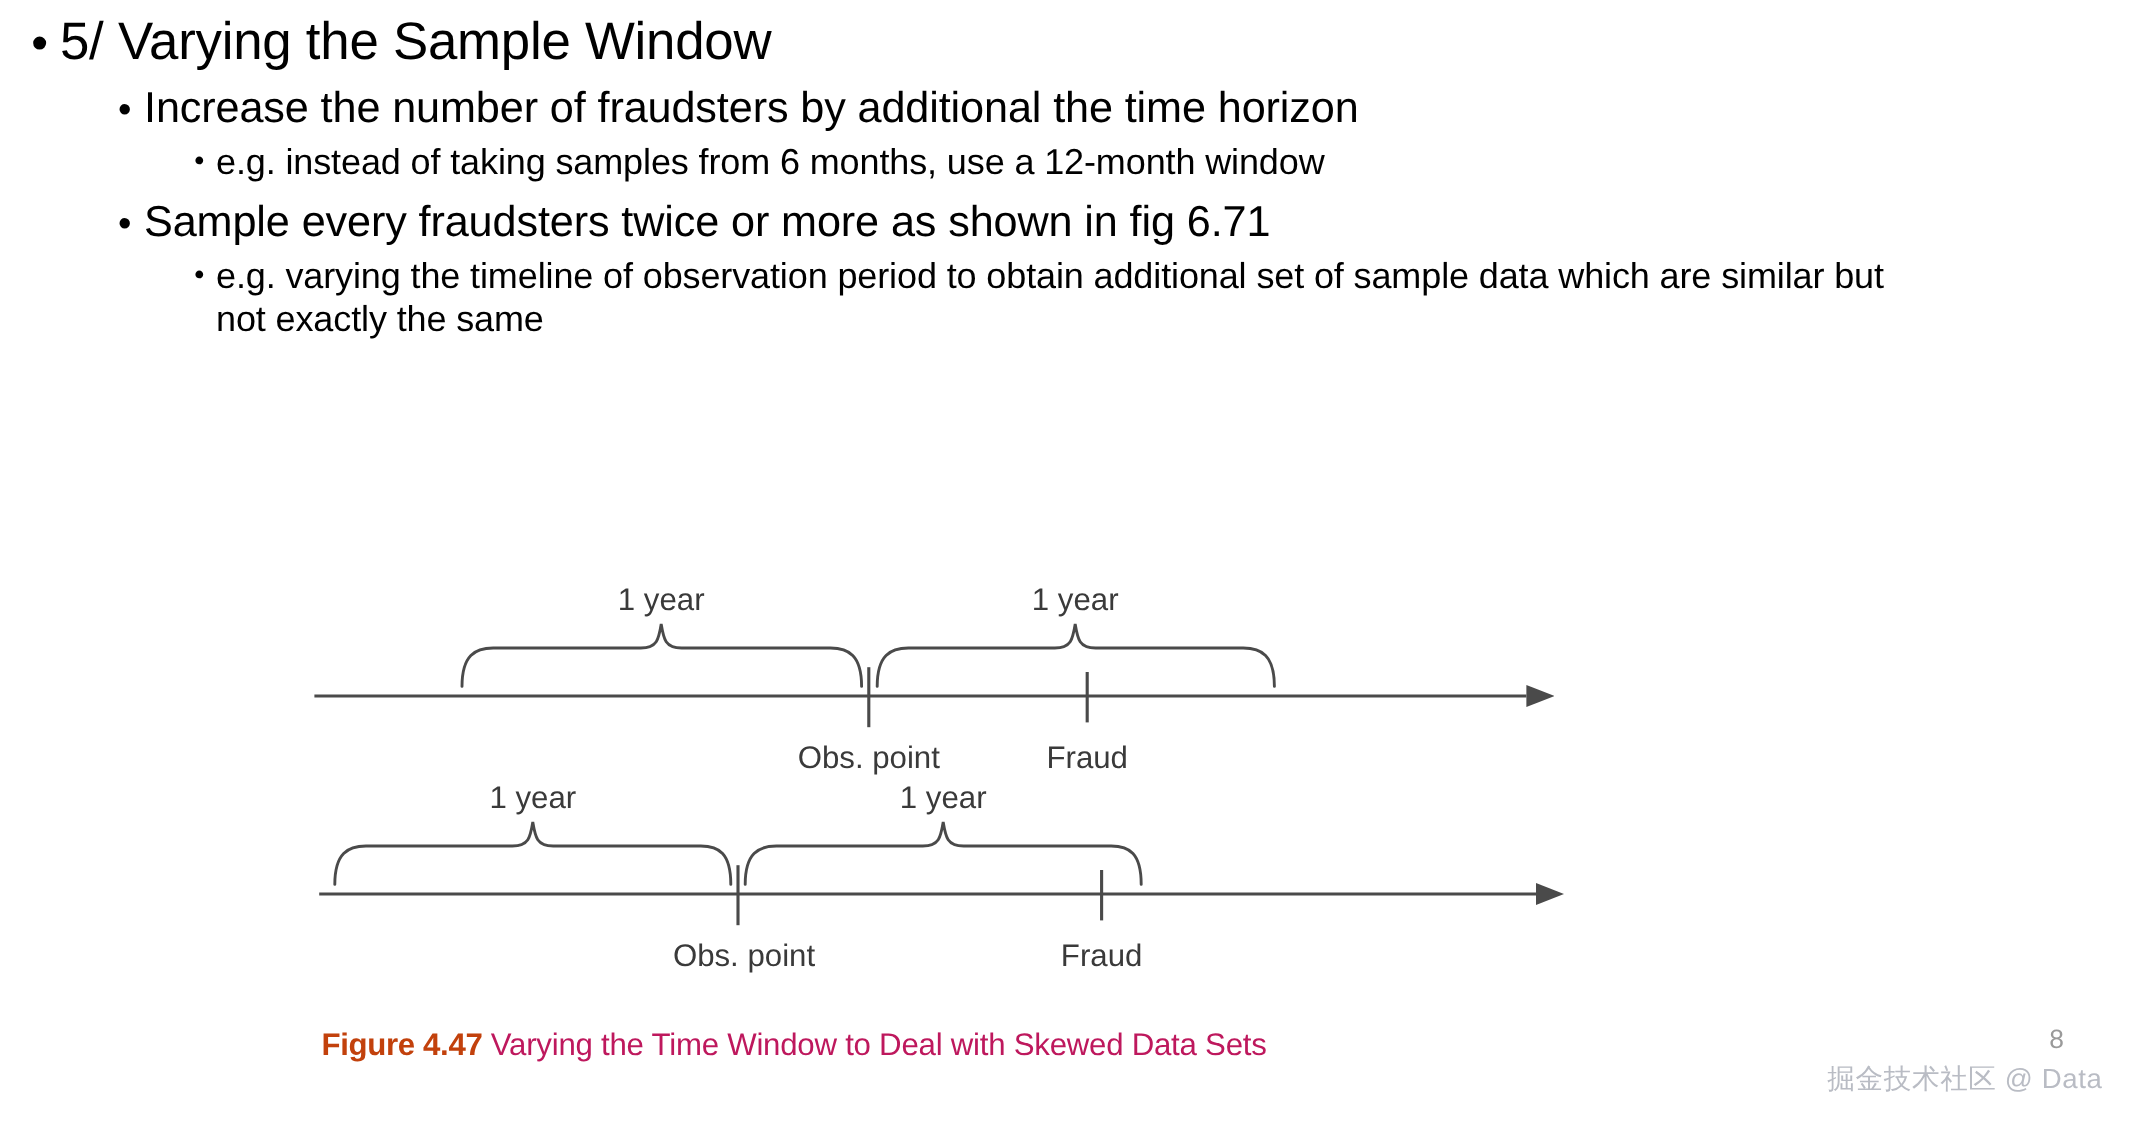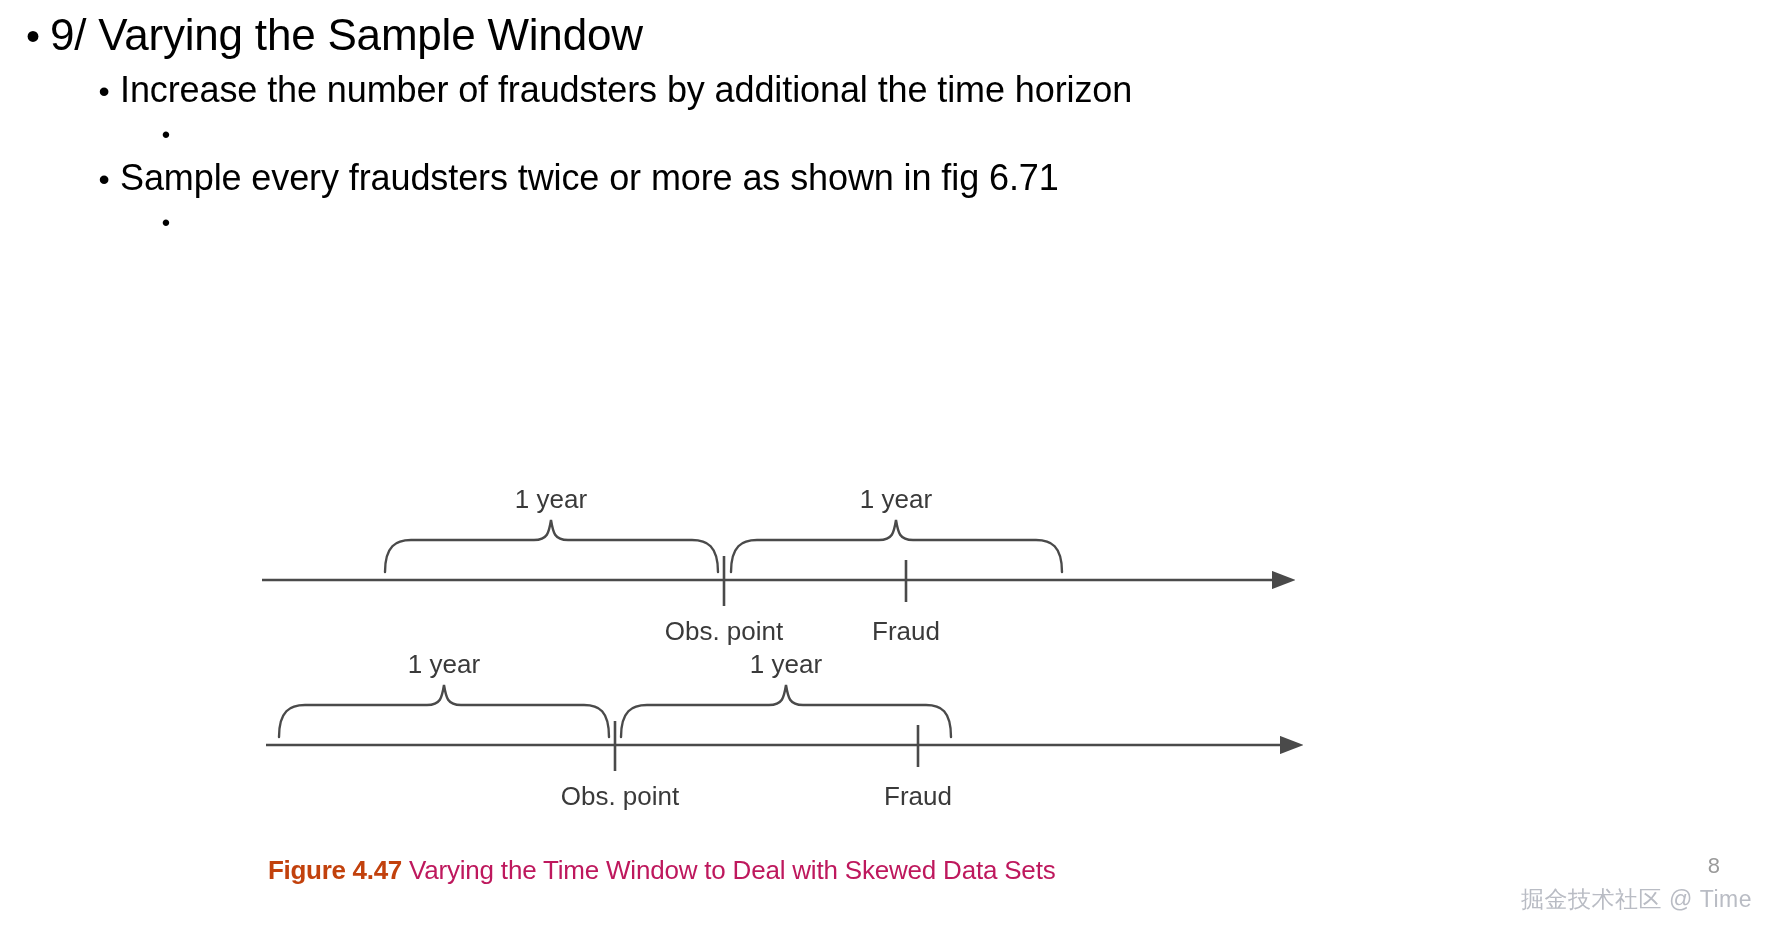--- a/index.html
+++ b/index.html
@@ -148,39 +148,41 @@
     letter-spacing: 0.5px;
   }
 </style>
 </head>
 <body>
 
 <div id="outline">
 
   <div class="bullet-row lvl1">
     <span class="bullet-glyph">•</span>
-    <span class="bullet-text">9/ Varying the Sample Window</span>
+    <span class="bullet-text">5/ Varying the Sample Window</span>
   </div>
 
   <div class="bullet-row lvl2">
     <span class="bullet-glyph">•</span>
     <span class="bullet-text">Increase the number of fraudsters by additional the time horizon</span>
   </div>
 
   <div class="bullet-row lvl3">
     <span class="bullet-glyph">•</span>
+    <span class="bullet-text">e.g. instead of taking samples from 6 months, use a 12-month window</span>
   </div>
 
   <div class="bullet-row lvl2">
     <span class="bullet-glyph">•</span>
     <span class="bullet-text">Sample every fraudsters twice or more as shown in fig 6.71</span>
   </div>
 
   <div class="bullet-row lvl3">
     <span class="bullet-glyph">•</span>
+    <span class="bullet-text">e.g. varying the timeline of observation period to obtain additional set of sample data which are similar but not exactly the same</span>
   </div>
 
 </div>
 
 <div id="figure">
   <svg width="1774" height="470" viewBox="0 0 1774 470" xmlns="http://www.w3.org/2000/svg">
     <defs>
       <marker id="arrowhead" markerWidth="9" markerHeight="7" refX="0" refY="3.5" orient="auto" markerUnits="strokeWidth">
         <polygon points="0 0, 9 3.5, 0 7" fill="#4a4a4a"></polygon>
       </marker>
@@ -225,13 +227,13 @@
     </g>
   </svg>
 </div>
 
 <div id="caption">
   <span class="cap-bold">Figure 4.47</span>
   <span class="cap-rest">Varying the Time Window to Deal with Skewed Data Sets</span>
 </div>
 
 <div id="page-number">8</div>
-<div id="watermark">掘金技术社区 @ Time</div>
+<div id="watermark">掘金技术社区 @ Data</div>
 
 </body></html>

